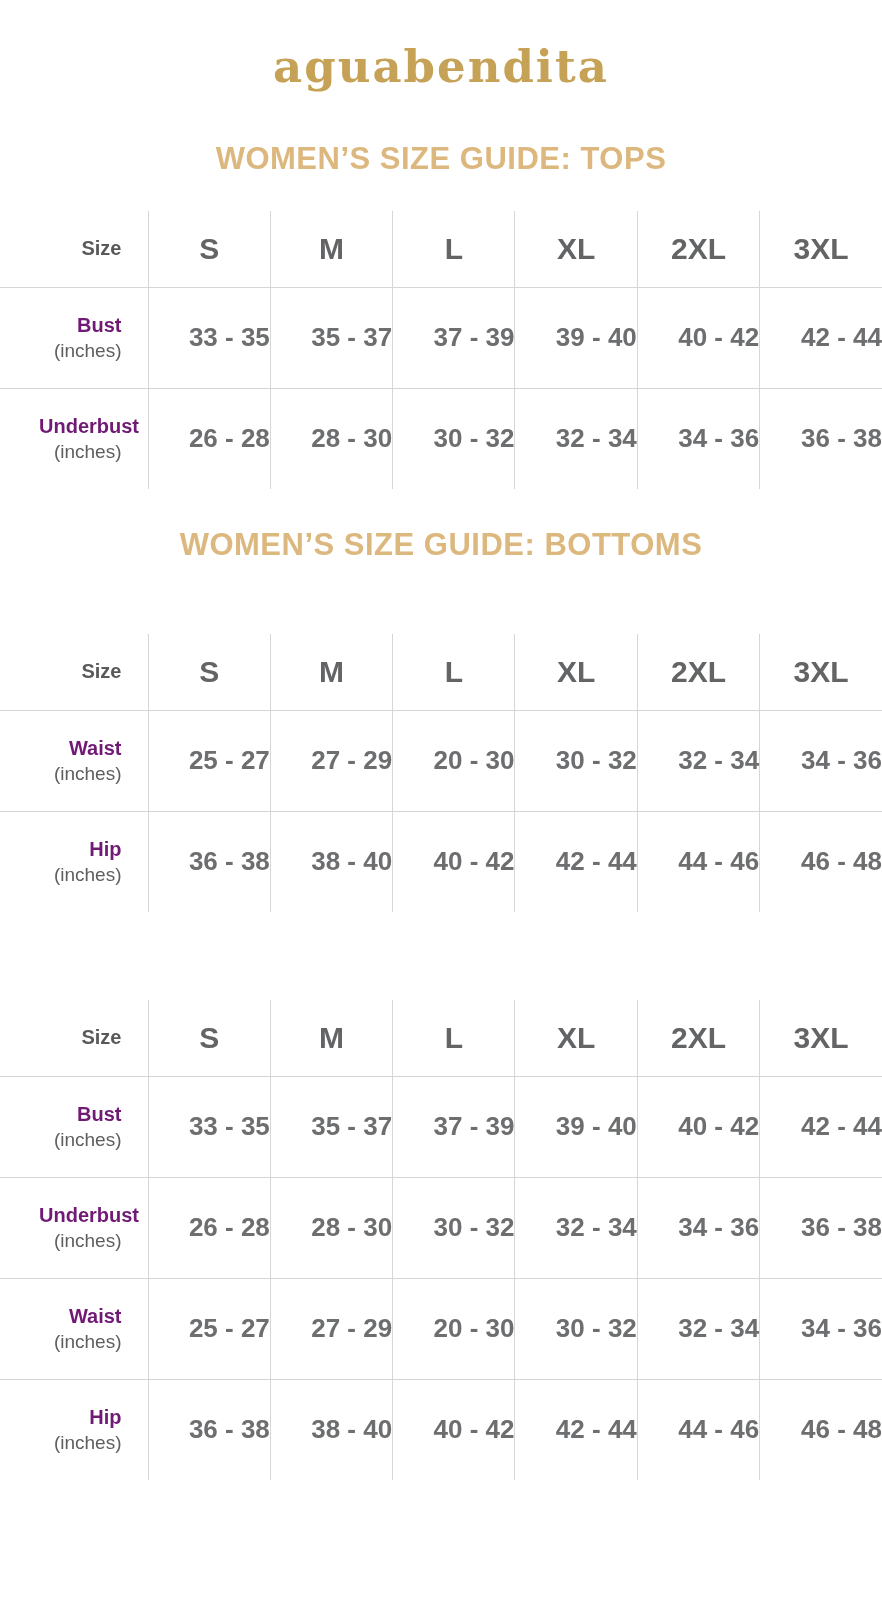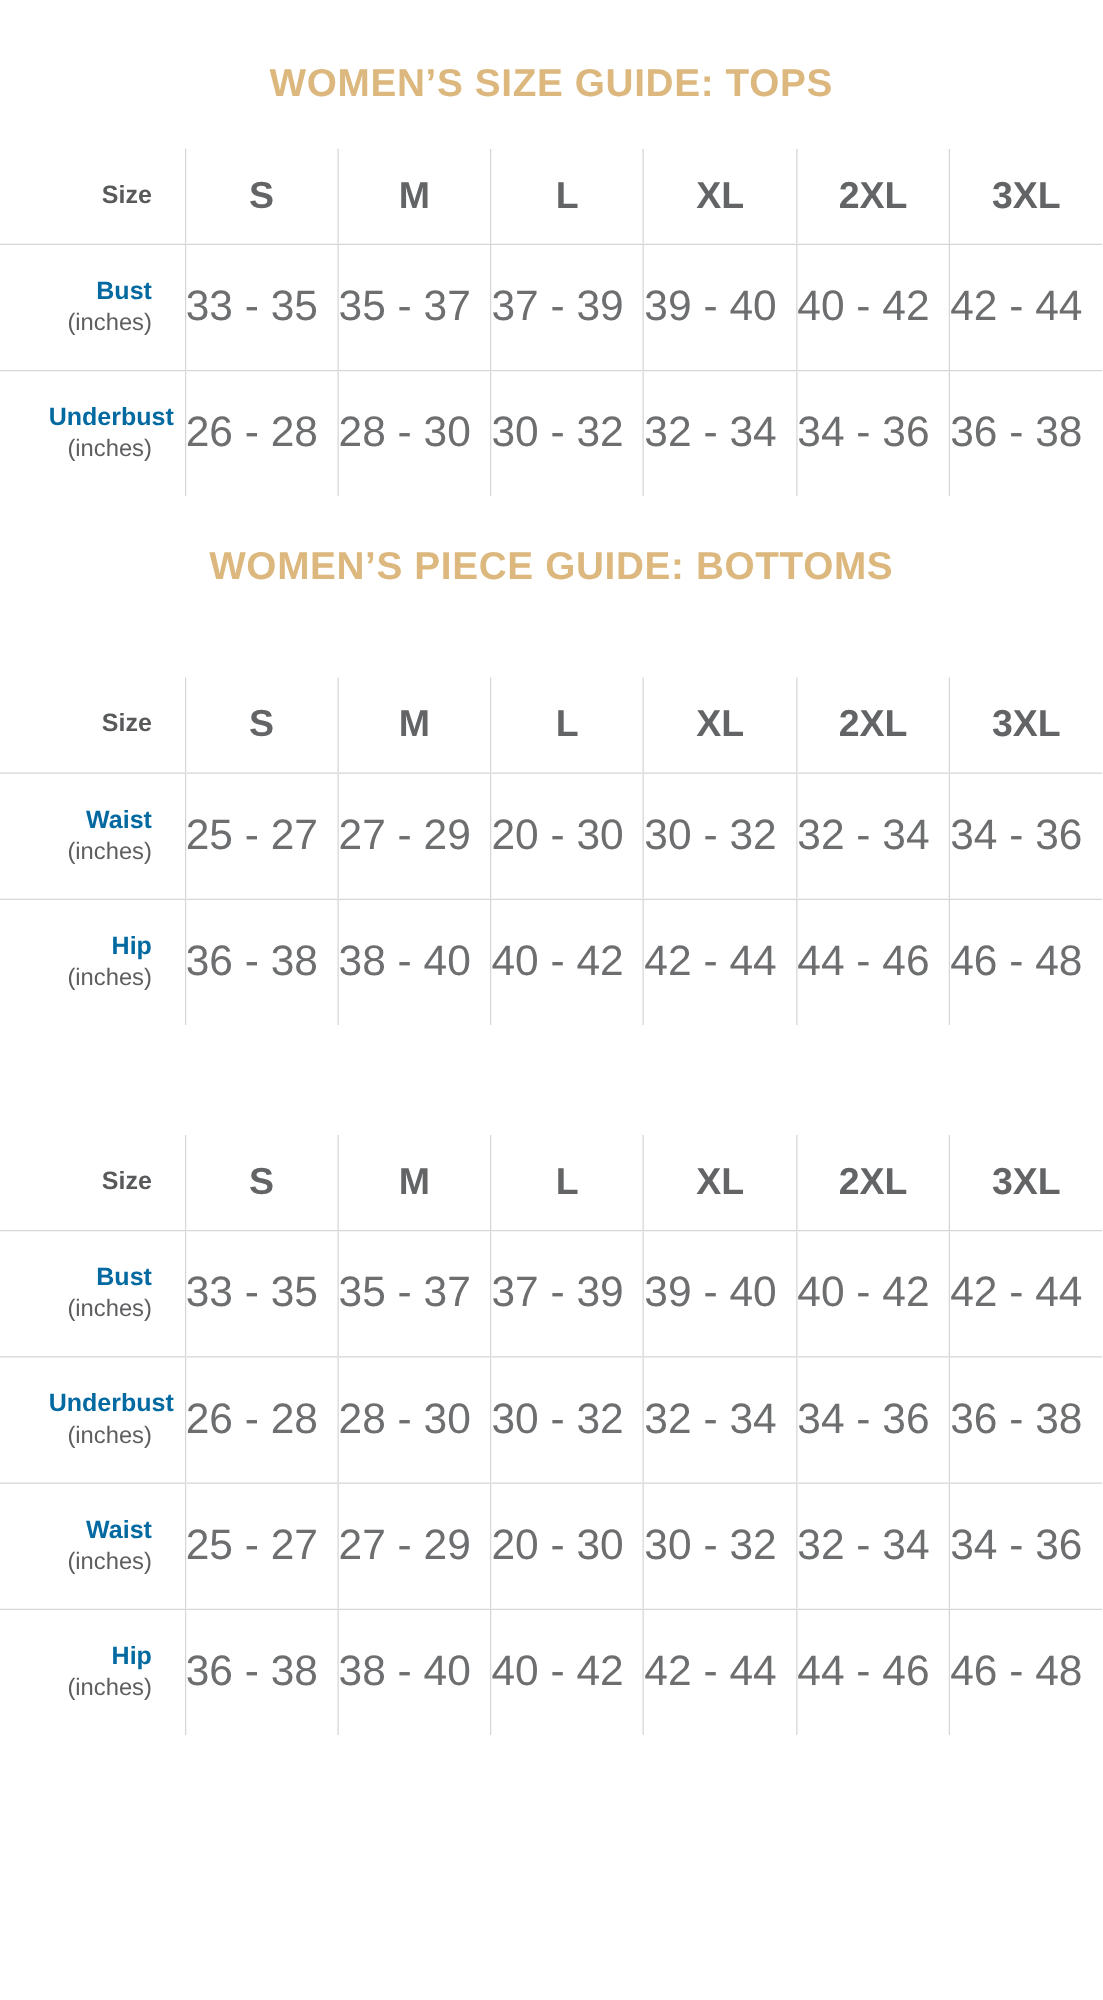--- a/index.html
+++ b/index.html
@@ -68,41 +68,42 @@
     font-size: 30px;
     font-weight: 700;
     color: #636466;
   }
   .row-label { text-align: right; padding-right: 26px; }
   .row-label .label {
     display: block;
     font-size: 20px;
     font-weight: 700;
     line-height: 26px;
-    color: #0369a1;
+    color: #701a75;
     padding-left: 39px;
   }
   .row-label .unit {
     display: block;
     font-size: 19px;
     font-weight: 400;
     line-height: 25px;
     color: #5d5e60;
   }
   .value-cell {
-    text-align: left;
-    font-size: 34px;
-    font-weight: 400;
+    text-align: right;
+    font-size: 26px;
+    font-weight: 700;
     color: #6d6e70;
   }
 </style>
 </head>
 <body>
 
 <div class="page">
+  <div class="brand-logo">aguabendita</div>
   <div id="sections">
       <section class="size-section section-0">
         <h2 class="section-heading">WOMEN’S SIZE GUIDE: TOPS</h2>
         <table class="size-table">
           <colgroup>
             <col class="label-col">
             <col>
             <col>
             <col>
             <col>
@@ -142,21 +143,21 @@
               <td class="value-cell">28 - 30</td>
               <td class="value-cell">30 - 32</td>
               <td class="value-cell">32 - 34</td>
               <td class="value-cell">34 - 36</td>
               <td class="value-cell">36 - 38</td>
             </tr>
           </tbody>
         </table>
       </section>
       <section class="size-section section-1">
-        <h2 class="section-heading">WOMEN’S PIECE GUIDE: BOTTOMS</h2>
+        <h2 class="section-heading">WOMEN’S SIZE GUIDE: BOTTOMS</h2>
         <table class="size-table">
           <colgroup>
             <col class="label-col">
             <col>
             <col>
             <col>
             <col>
             <col>
             <col>
           </colgroup>

